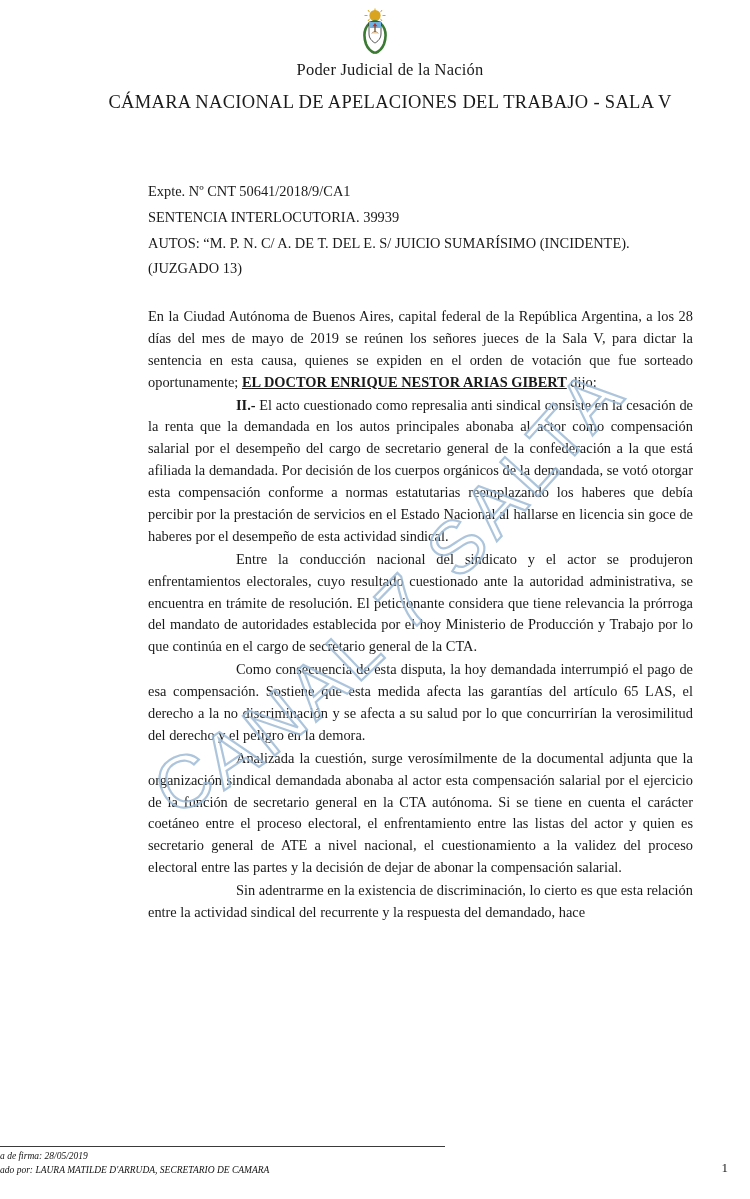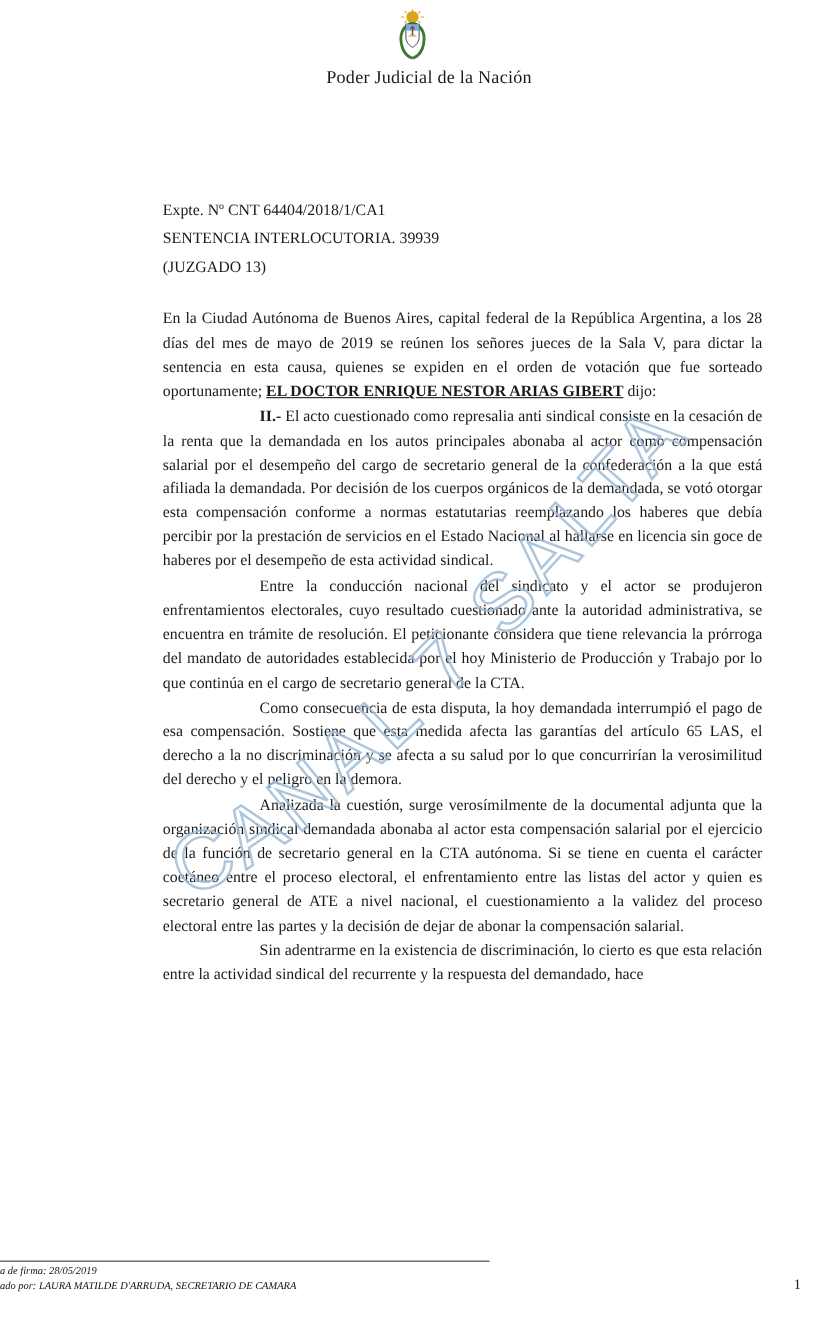--- a/index.html
+++ b/index.html
@@ -163,27 +163,29 @@
 
         <path d="M13.6 25.5 c1 -1.6 2.4 -2 3.4 -2 c1 0 2.4 .4 3.4 2" fill="#e8c9a0" stroke="#8a6a45" stroke-width="0.5"></path>
         <line x1="17" y1="15.5" x2="17" y2="24" stroke="#6b5030" stroke-width="1.3"></line>
         <path d="M17 15.6 l-2.6 2.6 h5.2 z" fill="#c62828"></path>
       </svg>
     </div>
   </div>
 
   <div class="heading-block">
     <div class="title-1">Poder Judicial de la Nación</div>
+    <div class="title-2">CÁMARA NACIONAL DE APELACIONES DEL TRABAJO - SALA V</div>
   </div>
 
   <div class="doc-body">
 
     <div class="meta-block">
-      <div class="meta-line">Expte. Nº CNT 64404/2018/1/CA1</div>
+      <div class="meta-line">Expte. Nº CNT 50641/2018/9/CA1</div>
       <div class="meta-line">SENTENCIA INTERLOCUTORIA.  39939</div>
+      <div class="meta-line">AUTOS: “M. P. N. C/ A. DE T. DEL E. S/ JUICIO SUMARÍSIMO (INCIDENTE).</div>
       <div class="meta-line">(JUZGADO 13)</div>
     </div>
 
     <p class="para"><span>En la Ciudad Autónoma de Buenos Aires, capital federal de la República Argentina, a los 28   días del mes de mayo de 2019   se reúnen los señores jueces de la Sala V, para dictar la sentencia en esta causa, quienes se expiden en el orden de  votación que fue sorteado oportunamente; </span><b class="bold"><u class="ul">EL DOCTOR ENRIQUE NESTOR ARIAS GIBERT</u></b><span> dijo:</span></p>
 
 
     <p class="para"><span class="indent"></span><b class="bold">II.-</b><span> El acto cuestionado como represalia anti sindical consiste en la cesación de la renta que la demandada en los autos principales abonaba al actor como compensación salarial por el desempeño del cargo de secretario general de la confederación a la que está afiliada la demandada. Por decisión de los cuerpos orgánicos de la demandada, se votó otorgar esta compensación conforme a normas estatutarias reemplazando los haberes que debía percibir por la prestación de servicios en el Estado Nacional al hallarse en licencia sin goce de haberes por el desempeño de esta actividad sindical.</span></p>
 
     <p class="para"><span class="indent"></span><span>Entre la conducción nacional del sindicato y el actor se produjeron enfrentamientos electorales, cuyo resultado cuestionado ante la autoridad administrativa, se encuentra en trámite de resolución. El peticionante considera que tiene relevancia la prórroga del mandato de autoridades establecida por el hoy Ministerio de Producción y Trabajo por lo que continúa en el cargo de secretario general de la CTA.</span></p>
 

